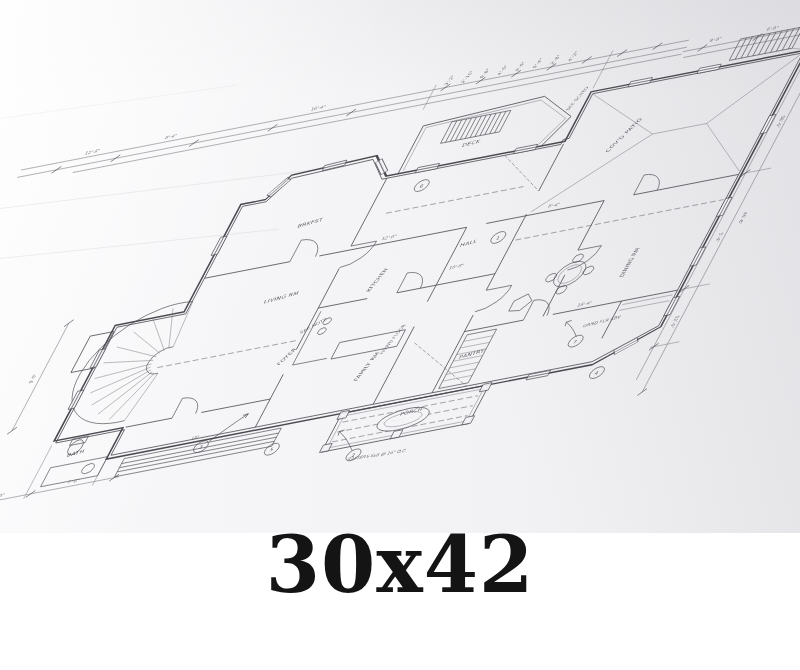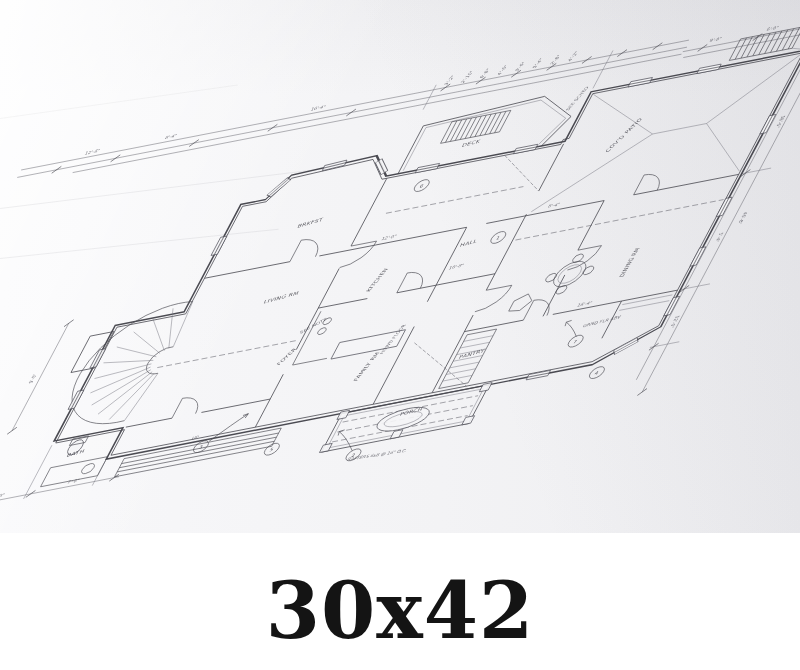--- a/index.html
+++ b/index.html
@@ -21,21 +21,21 @@
   .wi {stroke:#4a4a52;stroke-width:.9;fill:none;opacity:.85;}
   .t  {stroke:#4d4d55;stroke-width:.8;fill:none;opacity:.8;}
   .f  {stroke:#7b7b84;stroke-width:.6;fill:none;opacity:.8;}
   .d  {stroke:#6a6a73;stroke-width:.7;fill:none;stroke-dasharray:6 3;opacity:.8;}
   .dm {stroke:#5b5b64;stroke-width:.55;fill:none;opacity:.8;}
   .fixture{stroke:#55555e;stroke-width:.8;fill:#f6f6f8;opacity:.9;}
   text.lbl{font:6px "DejaVu Sans",sans-serif;fill:#3f3f47;letter-spacing:.3px;opacity:.85;text-anchor:middle;}
   text.dim{font:5px "DejaVu Sans",sans-serif;fill:#4a4a53;opacity:.8;text-anchor:middle;}
   text.bub{font:5.5px "DejaVu Sans",sans-serif;fill:#3f3f47;opacity:.9;text-anchor:middle;}
   .caption{position:absolute;left:0;top:533px;width:800px;height:137px;background:#fff;
-           display:flex;align-items:flex-end;justify-content:center;}
+           display:flex;align-items:flex-start;justify-content:center;}
   .caption span{font-family:"DejaVu Serif","Liberation Serif",serif;font-weight:700;
                 font-size:78px;color:#141414;letter-spacing:1px;transform:translateY(-14px);}
 </style>
 </head>
 <body>
 
 <div class="frame">
   <div class="photo">
     <div class="streak s1"></div>
     <div class="streak s2"></div>

